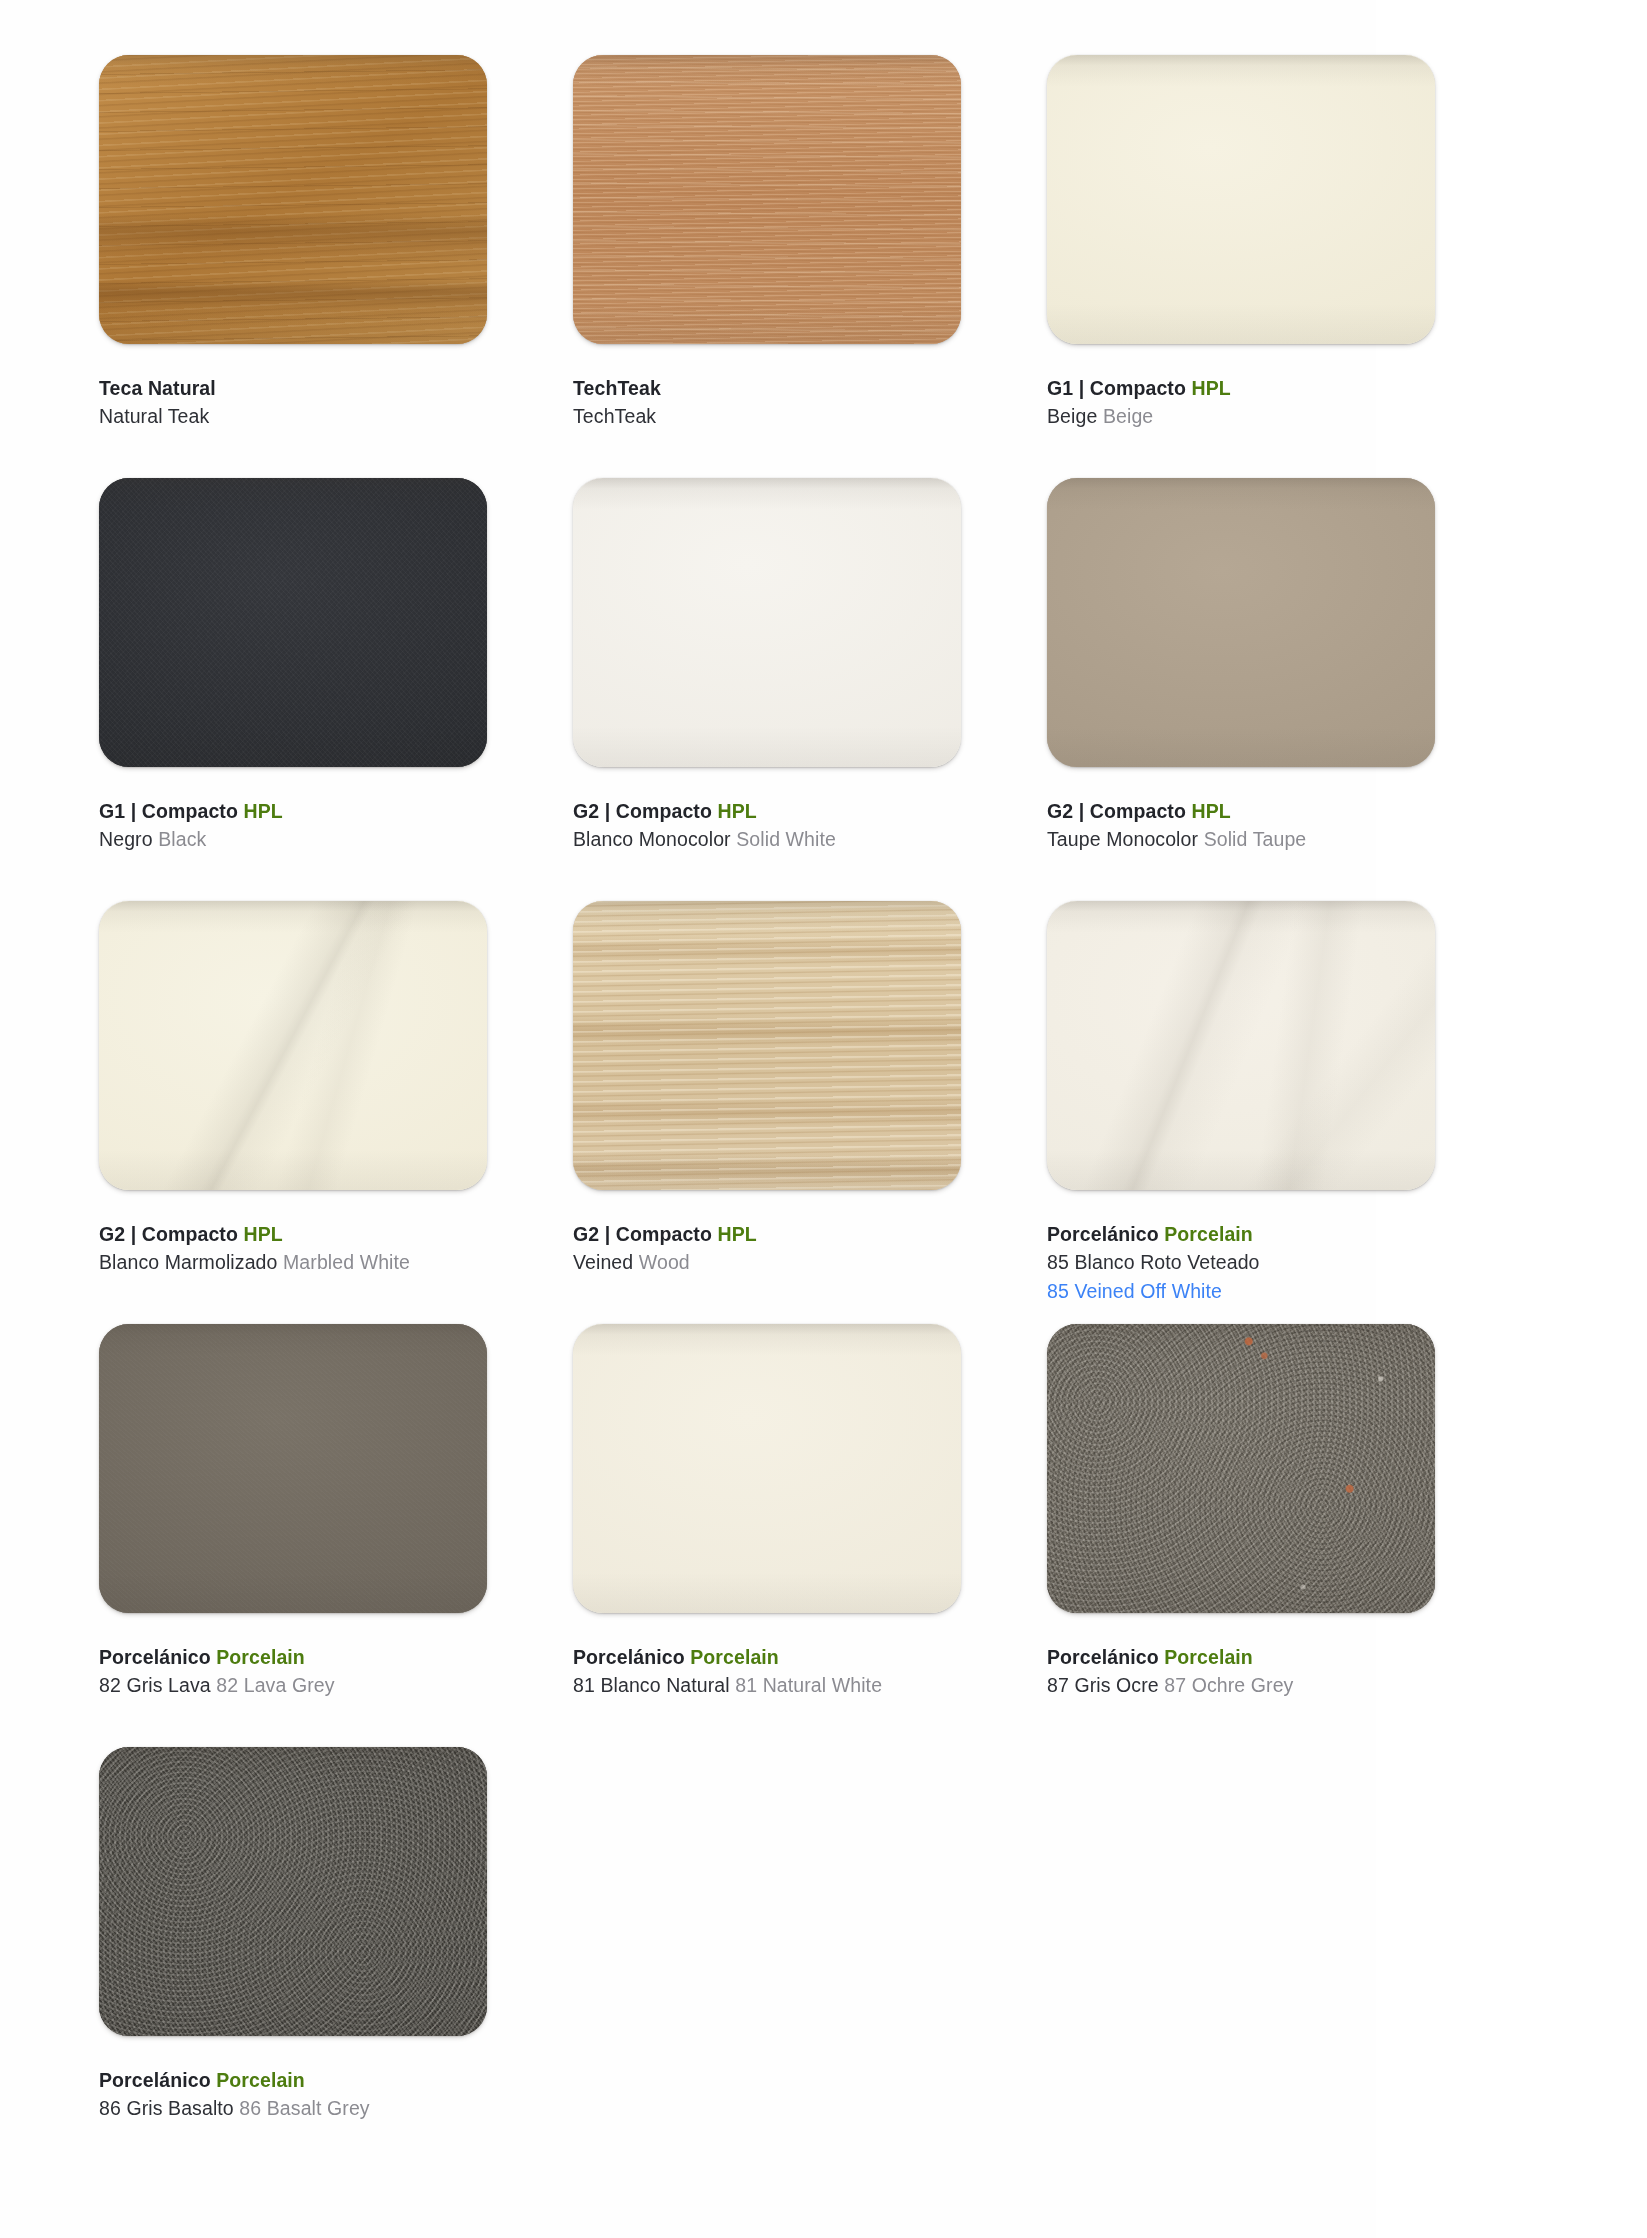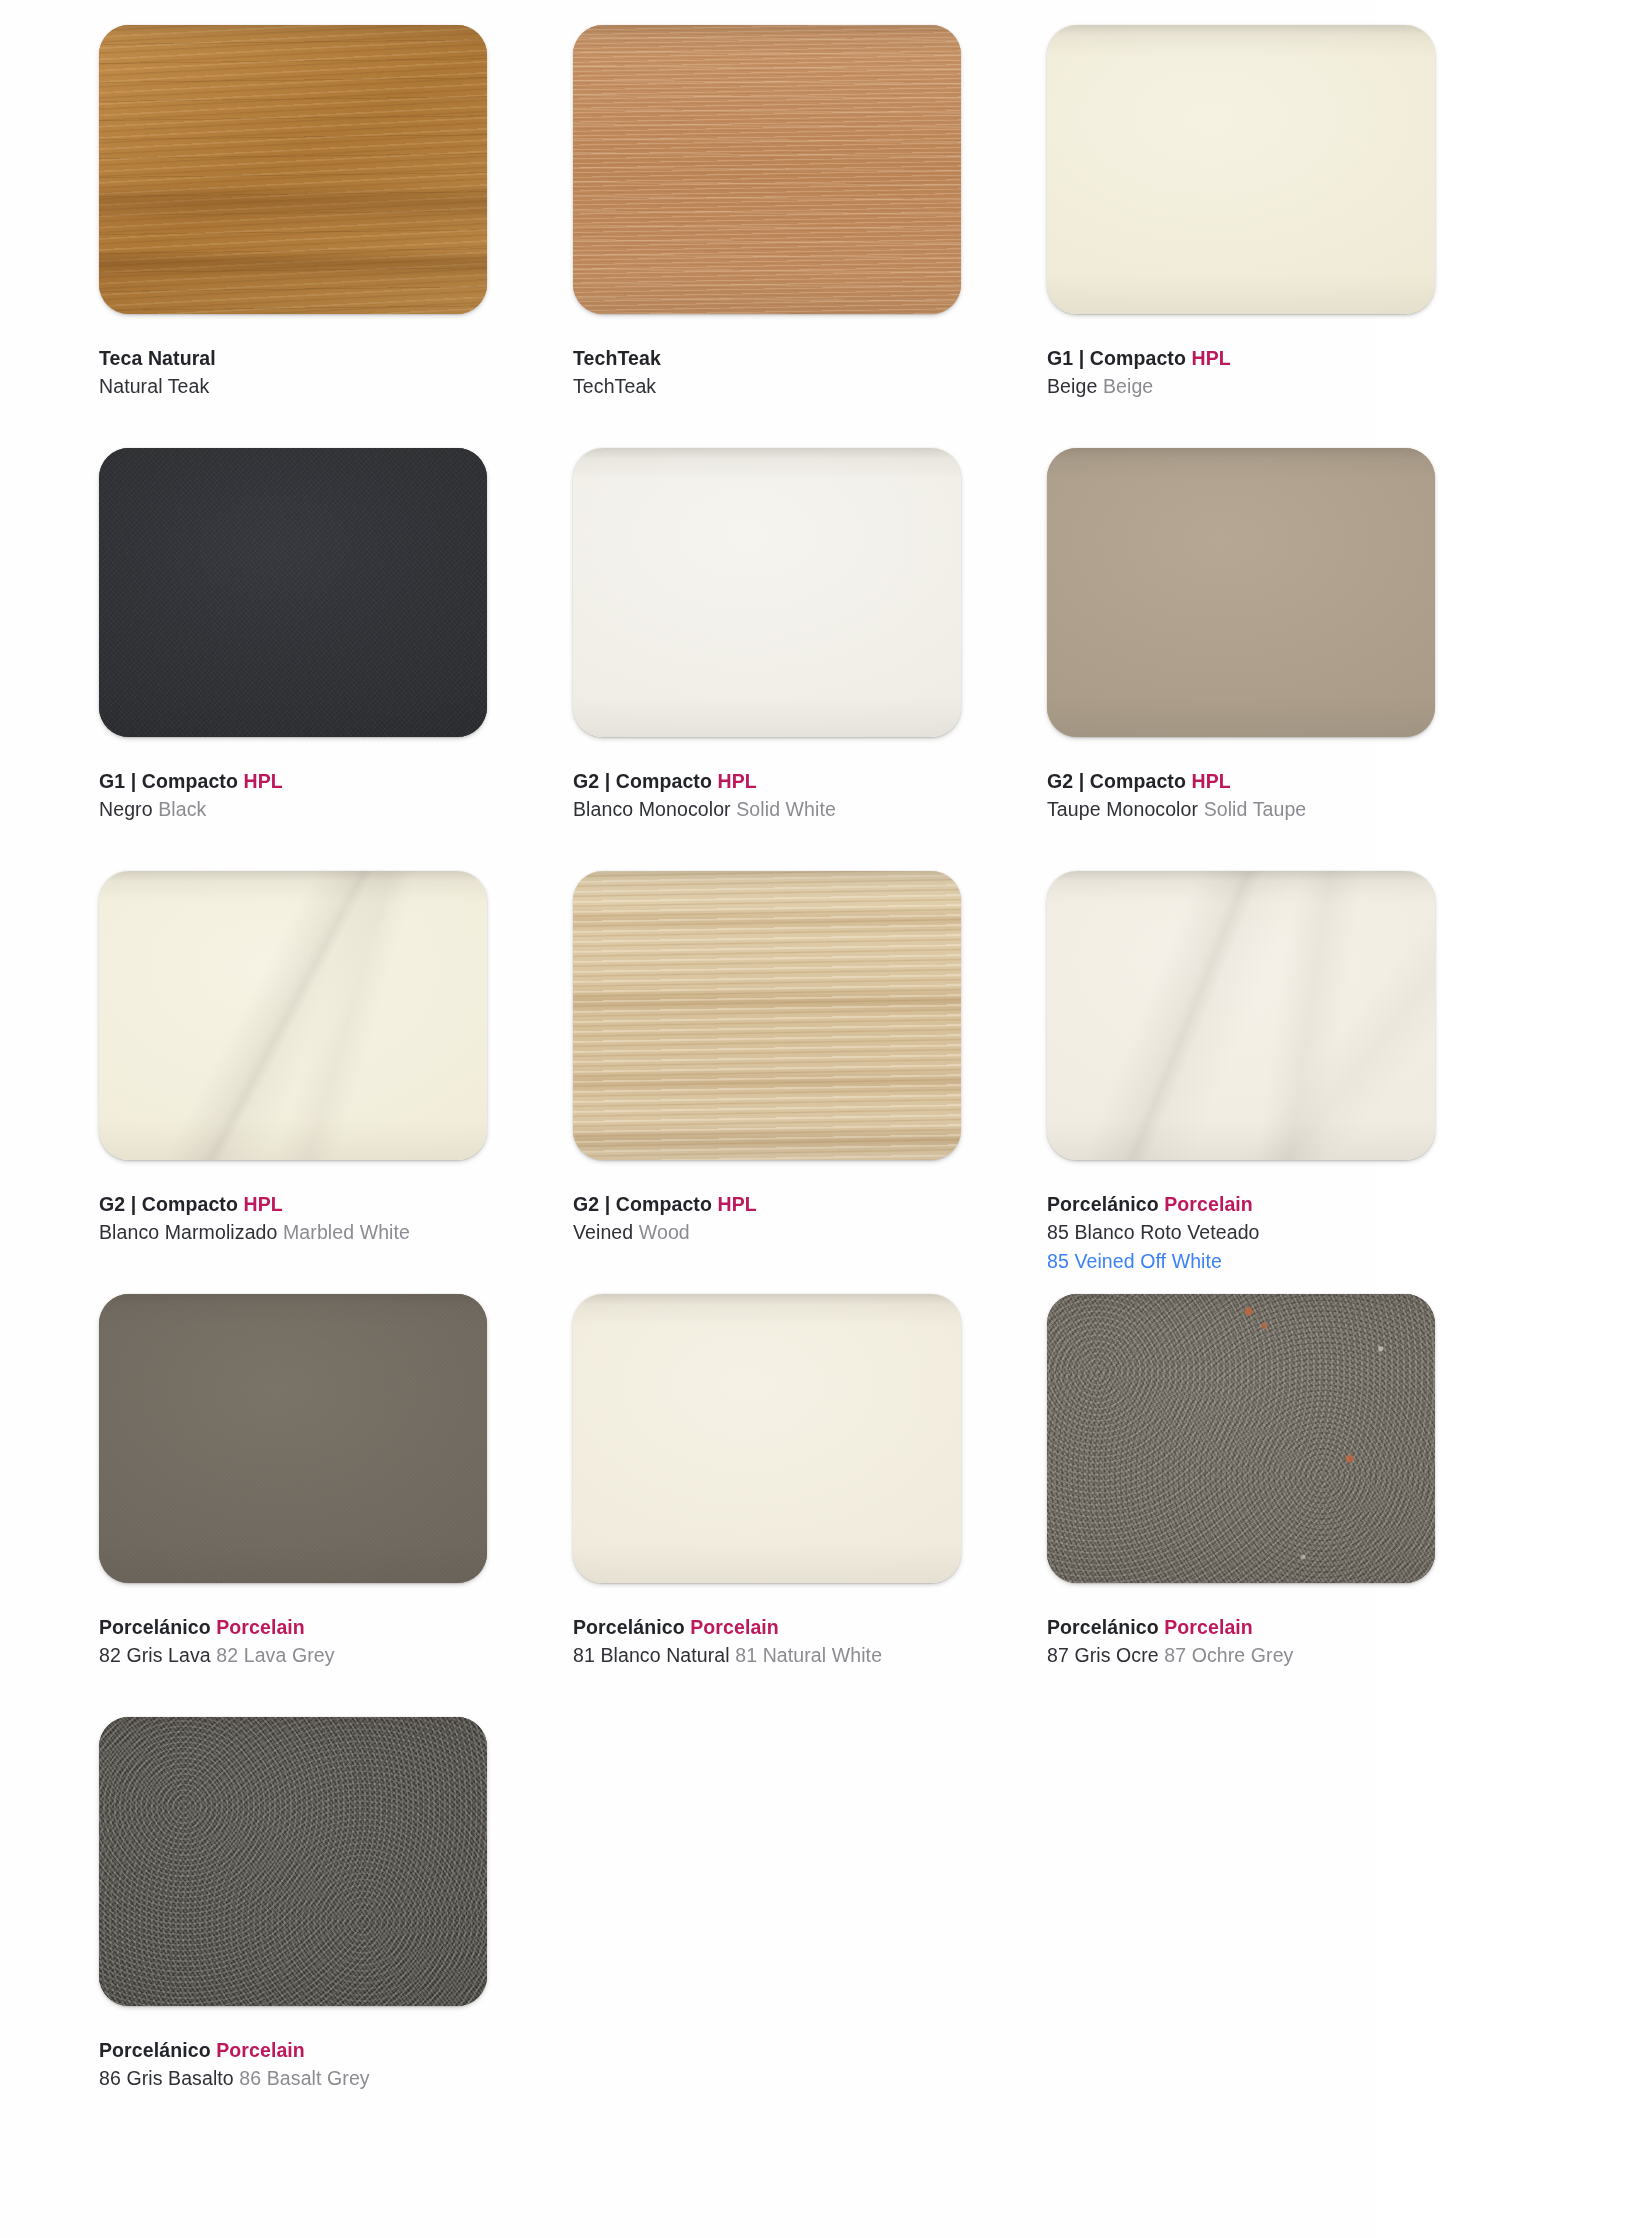--- a/index.html
+++ b/index.html
@@ -14,21 +14,21 @@
     font-family: "Liberation Sans", sans-serif;
     -webkit-font-smoothing: antialiased;
   }
 
   .page {
     position: relative;
     width: 1376px;
     height: 2239px;
     background: #fefefe;
     box-sizing: border-box;
-    padding: 25px 99px 0 99px;
+    padding: 55px 99px 0 99px;
   }
 
   .swatch-grid {
     display: grid;
     grid-template-columns: repeat(3, 1fr);
     grid-auto-rows: 423px;
     column-gap: 86px;
     row-gap: 0px;
   }
 
@@ -342,21 +342,21 @@
     font-size: 19.5px;
     letter-spacing: 0.1px;
     white-space: nowrap;
   }
   .cap-title {
     font-weight: 700;
     color: #22242a;
   }
   .cap-title .muted {
     font-weight: 600;
-    color: #be185d;
+    color: #4d7c0f;
   }
   .cap-sub {
     color: #2e3036;
     font-weight: 400;
   }
   .cap-sub .muted {
     color: #8b8b91;
   }
   .cap-sub.all-muted {
     color: #3b82f6;

